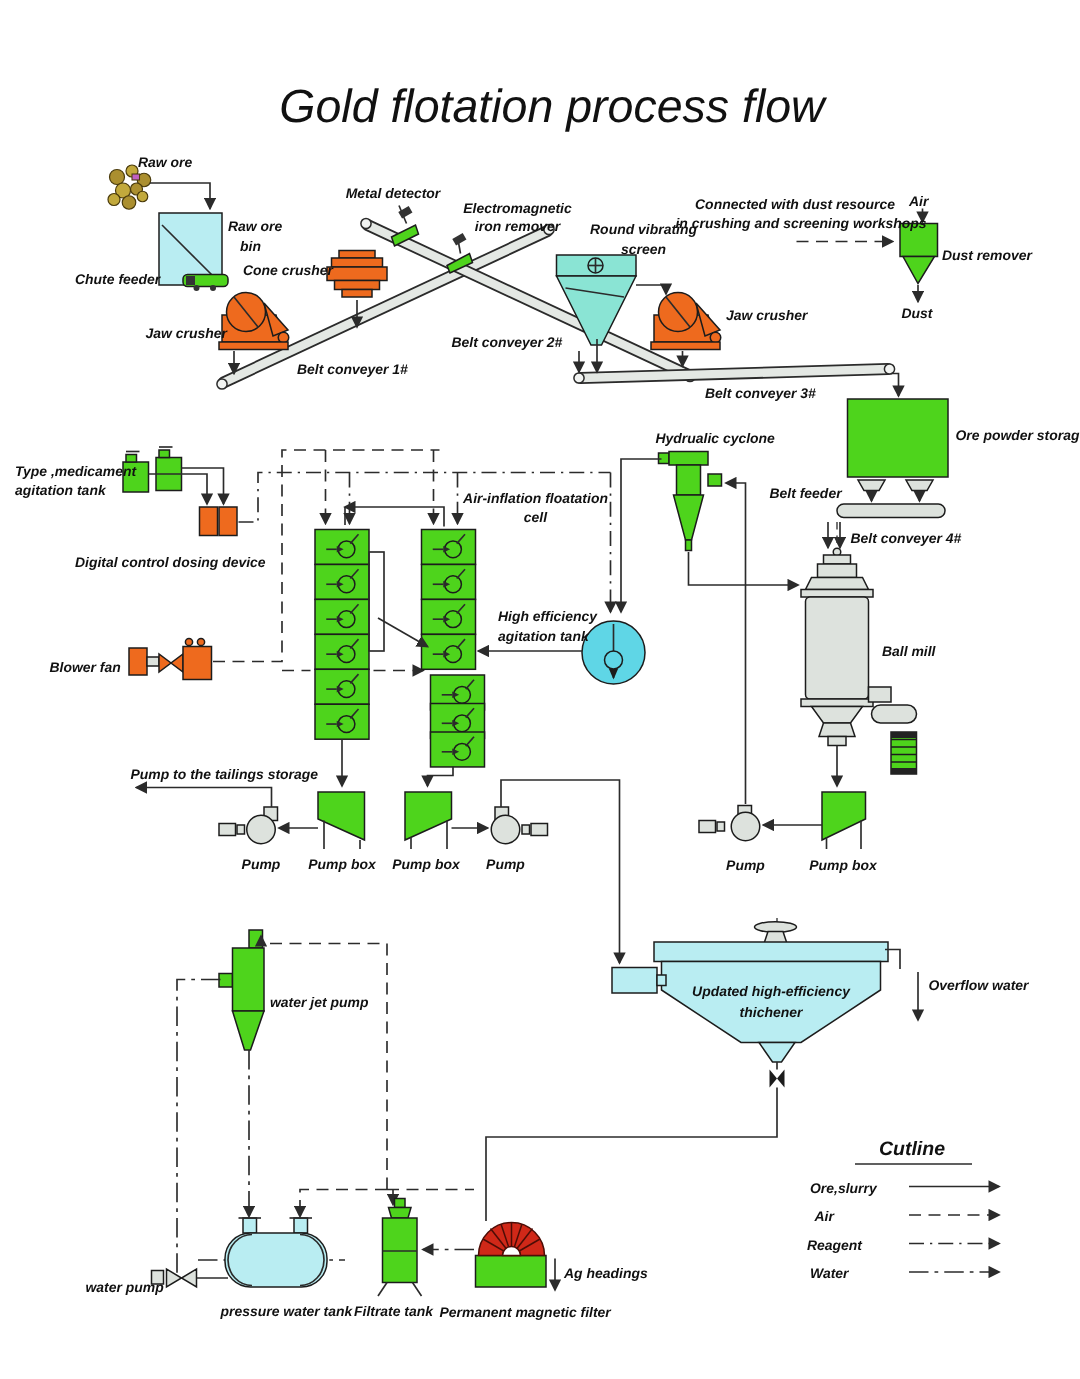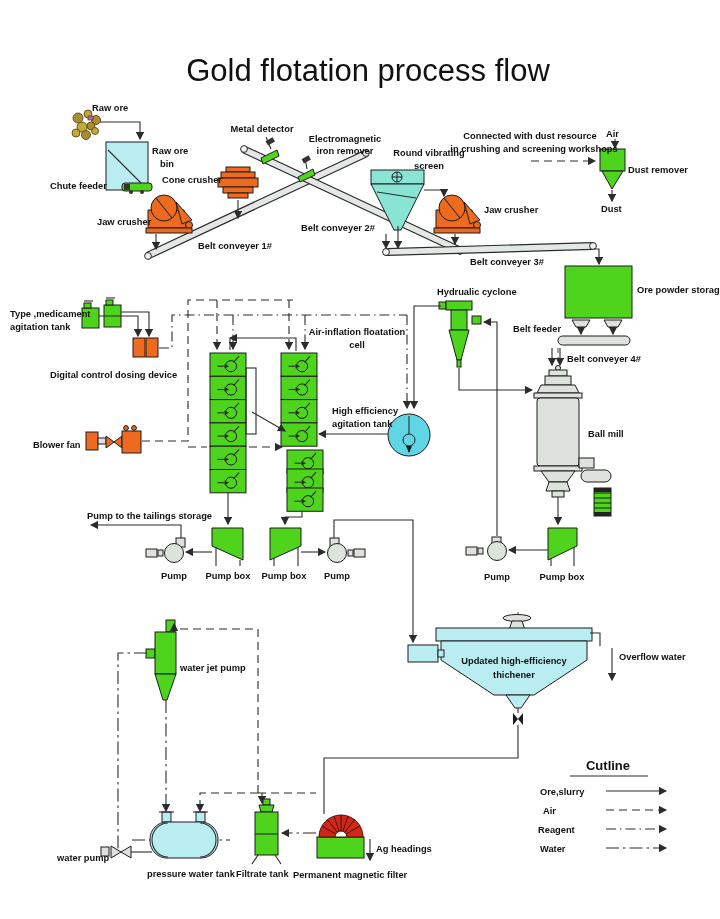--- a/index.html
+++ b/index.html
@@ -1,16 +1,16 @@
 <!DOCTYPE html>
 <html><head>
 <meta charset="utf-8">
 <style>
   html,body{margin:0;padding:0;background:#ffffff;}
-  .page{width:720px;height:919px;position:relative;background:#fff;font-family:"Liberation Sans",sans-serif;}
+  .page{width:720px;height:919px;position:relative;background:#fff;font-family:"Liberation Sans",sans-serif;font-style:italic;}
   svg{display:block;}
   .ttl{font-family:"Liberation Sans",sans-serif;font-size:31px;font-weight:500;fill:#111;}
   .lbl{font-family:"Liberation Sans",sans-serif;font-size:9.3px;font-weight:700;fill:#111;}
   .lgt{font-family:"Liberation Sans",sans-serif;font-size:13px;font-weight:700;fill:#111;}
   .ln{stroke:#2b2b2b;stroke-width:1.1;fill:none;}
   .lnA{marker-end:url(#ah);}
   .dash{stroke-dasharray:8 5;}
   .dd{stroke-dasharray:10 4 1.5 4;}
   .ddw{stroke-dasharray:13 4 2.5 4;}
   .dashC{stroke:#333;stroke-width:0.9;fill:none;stroke-dasharray:5 4;}

